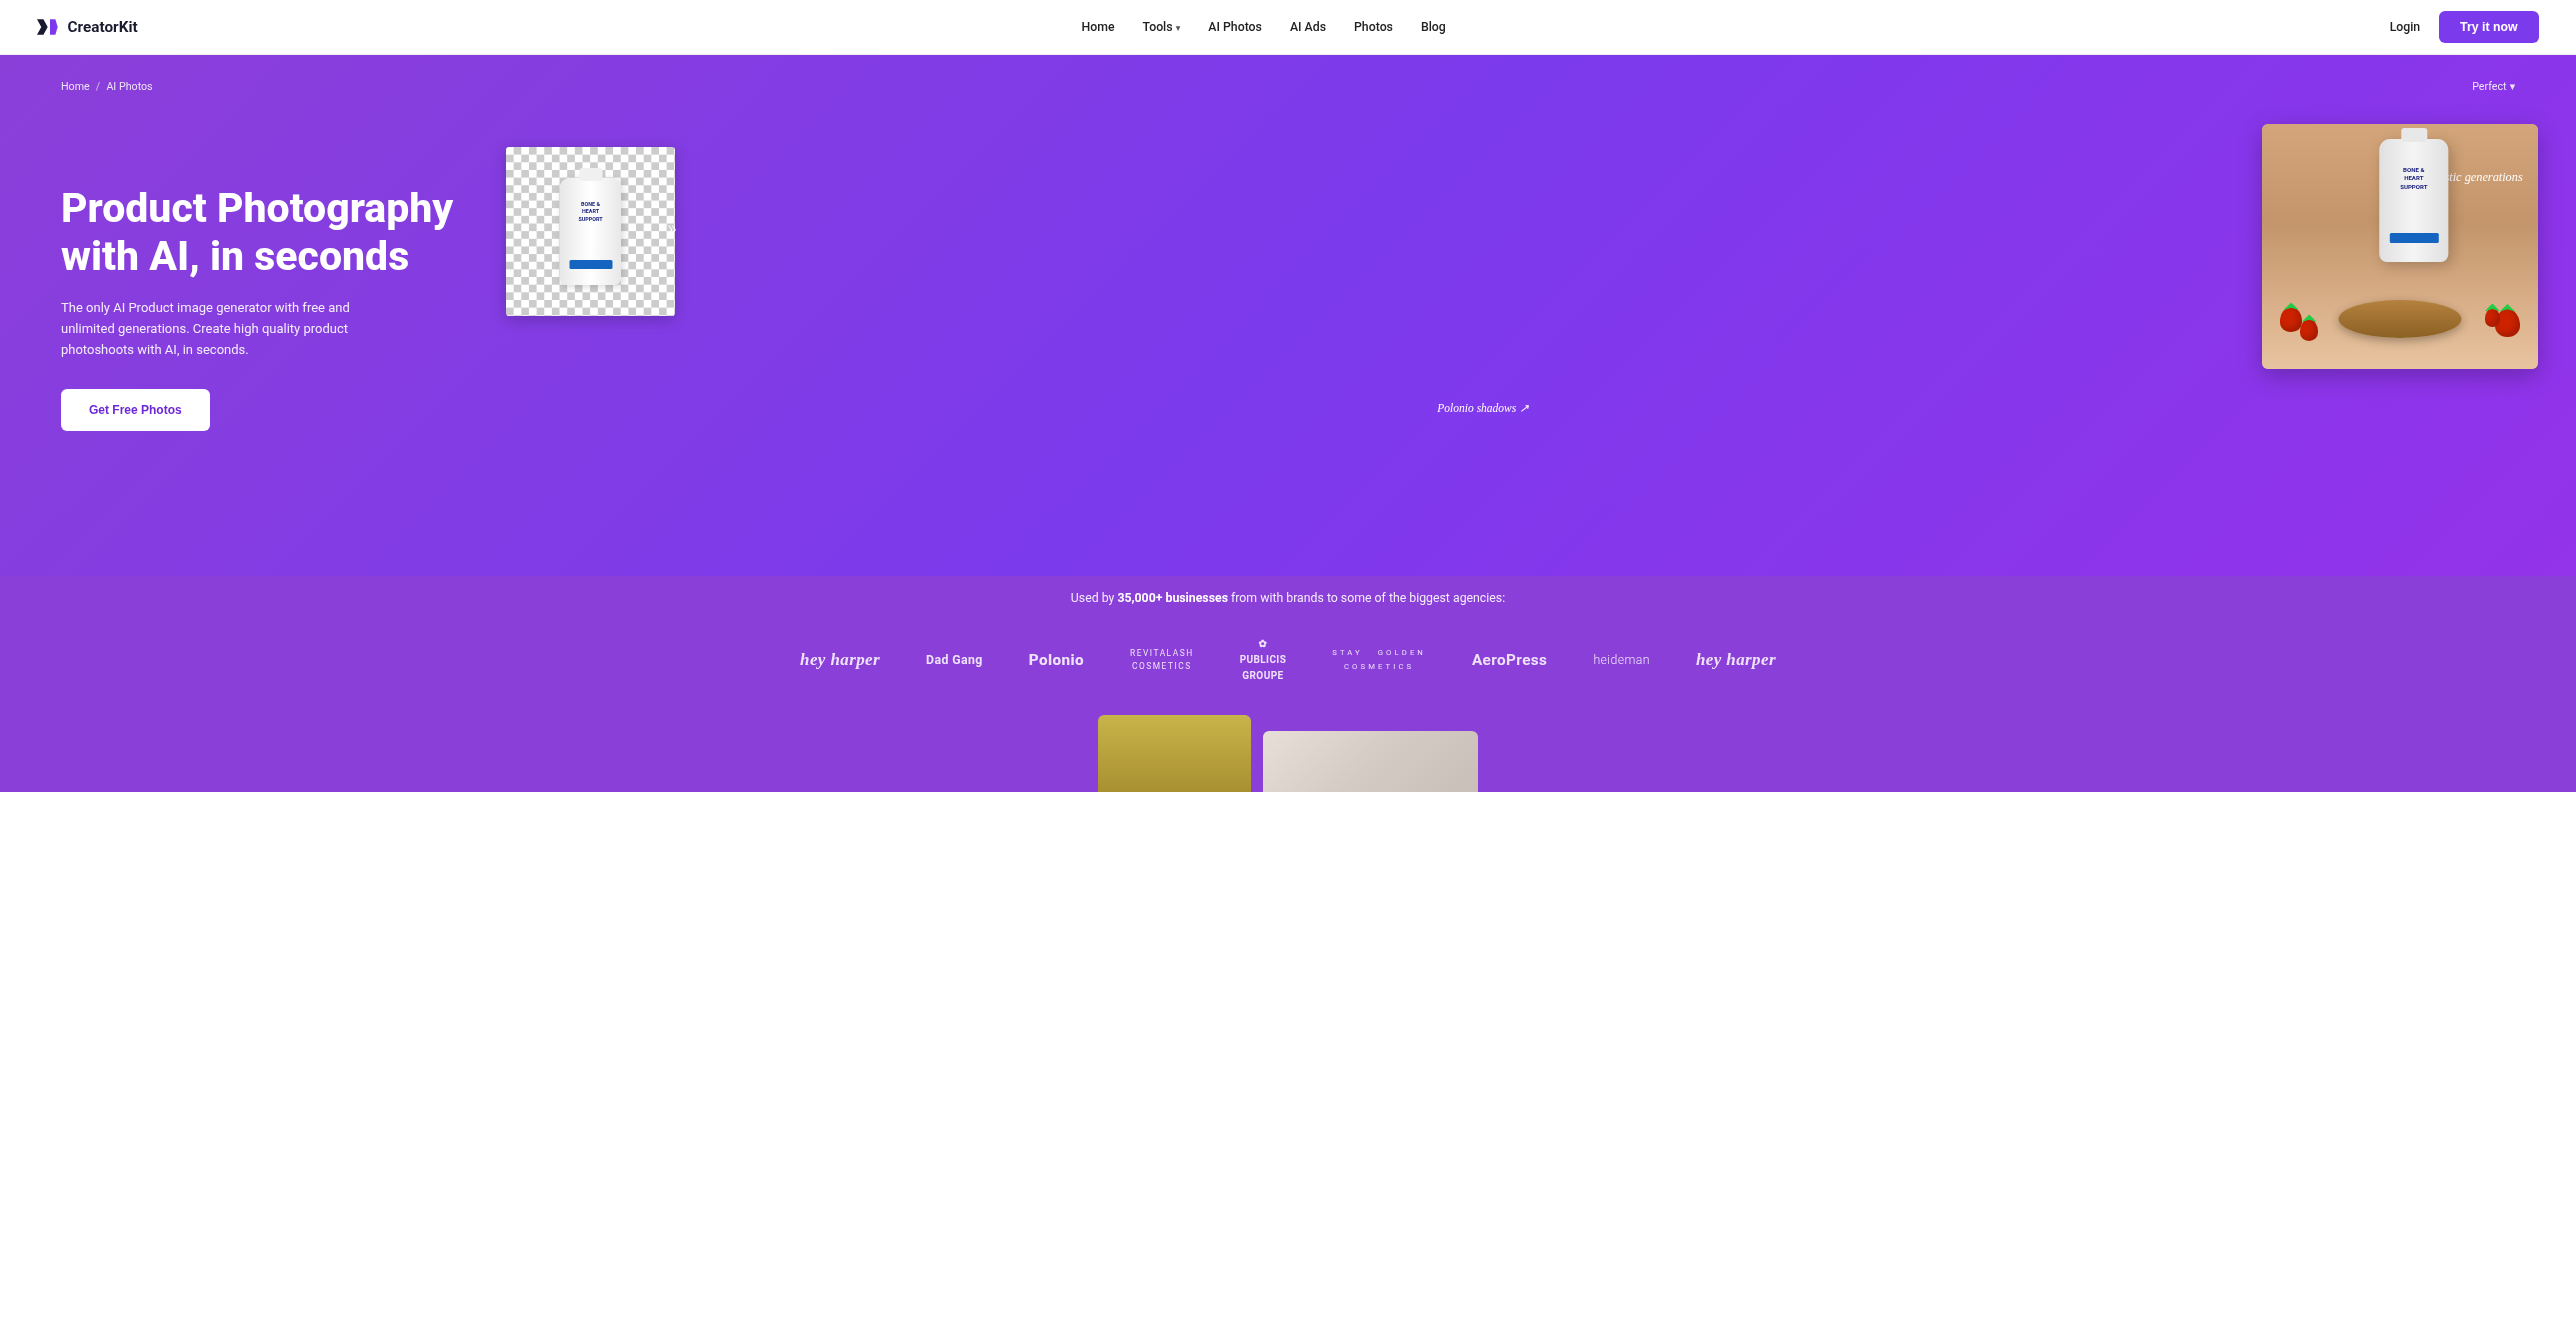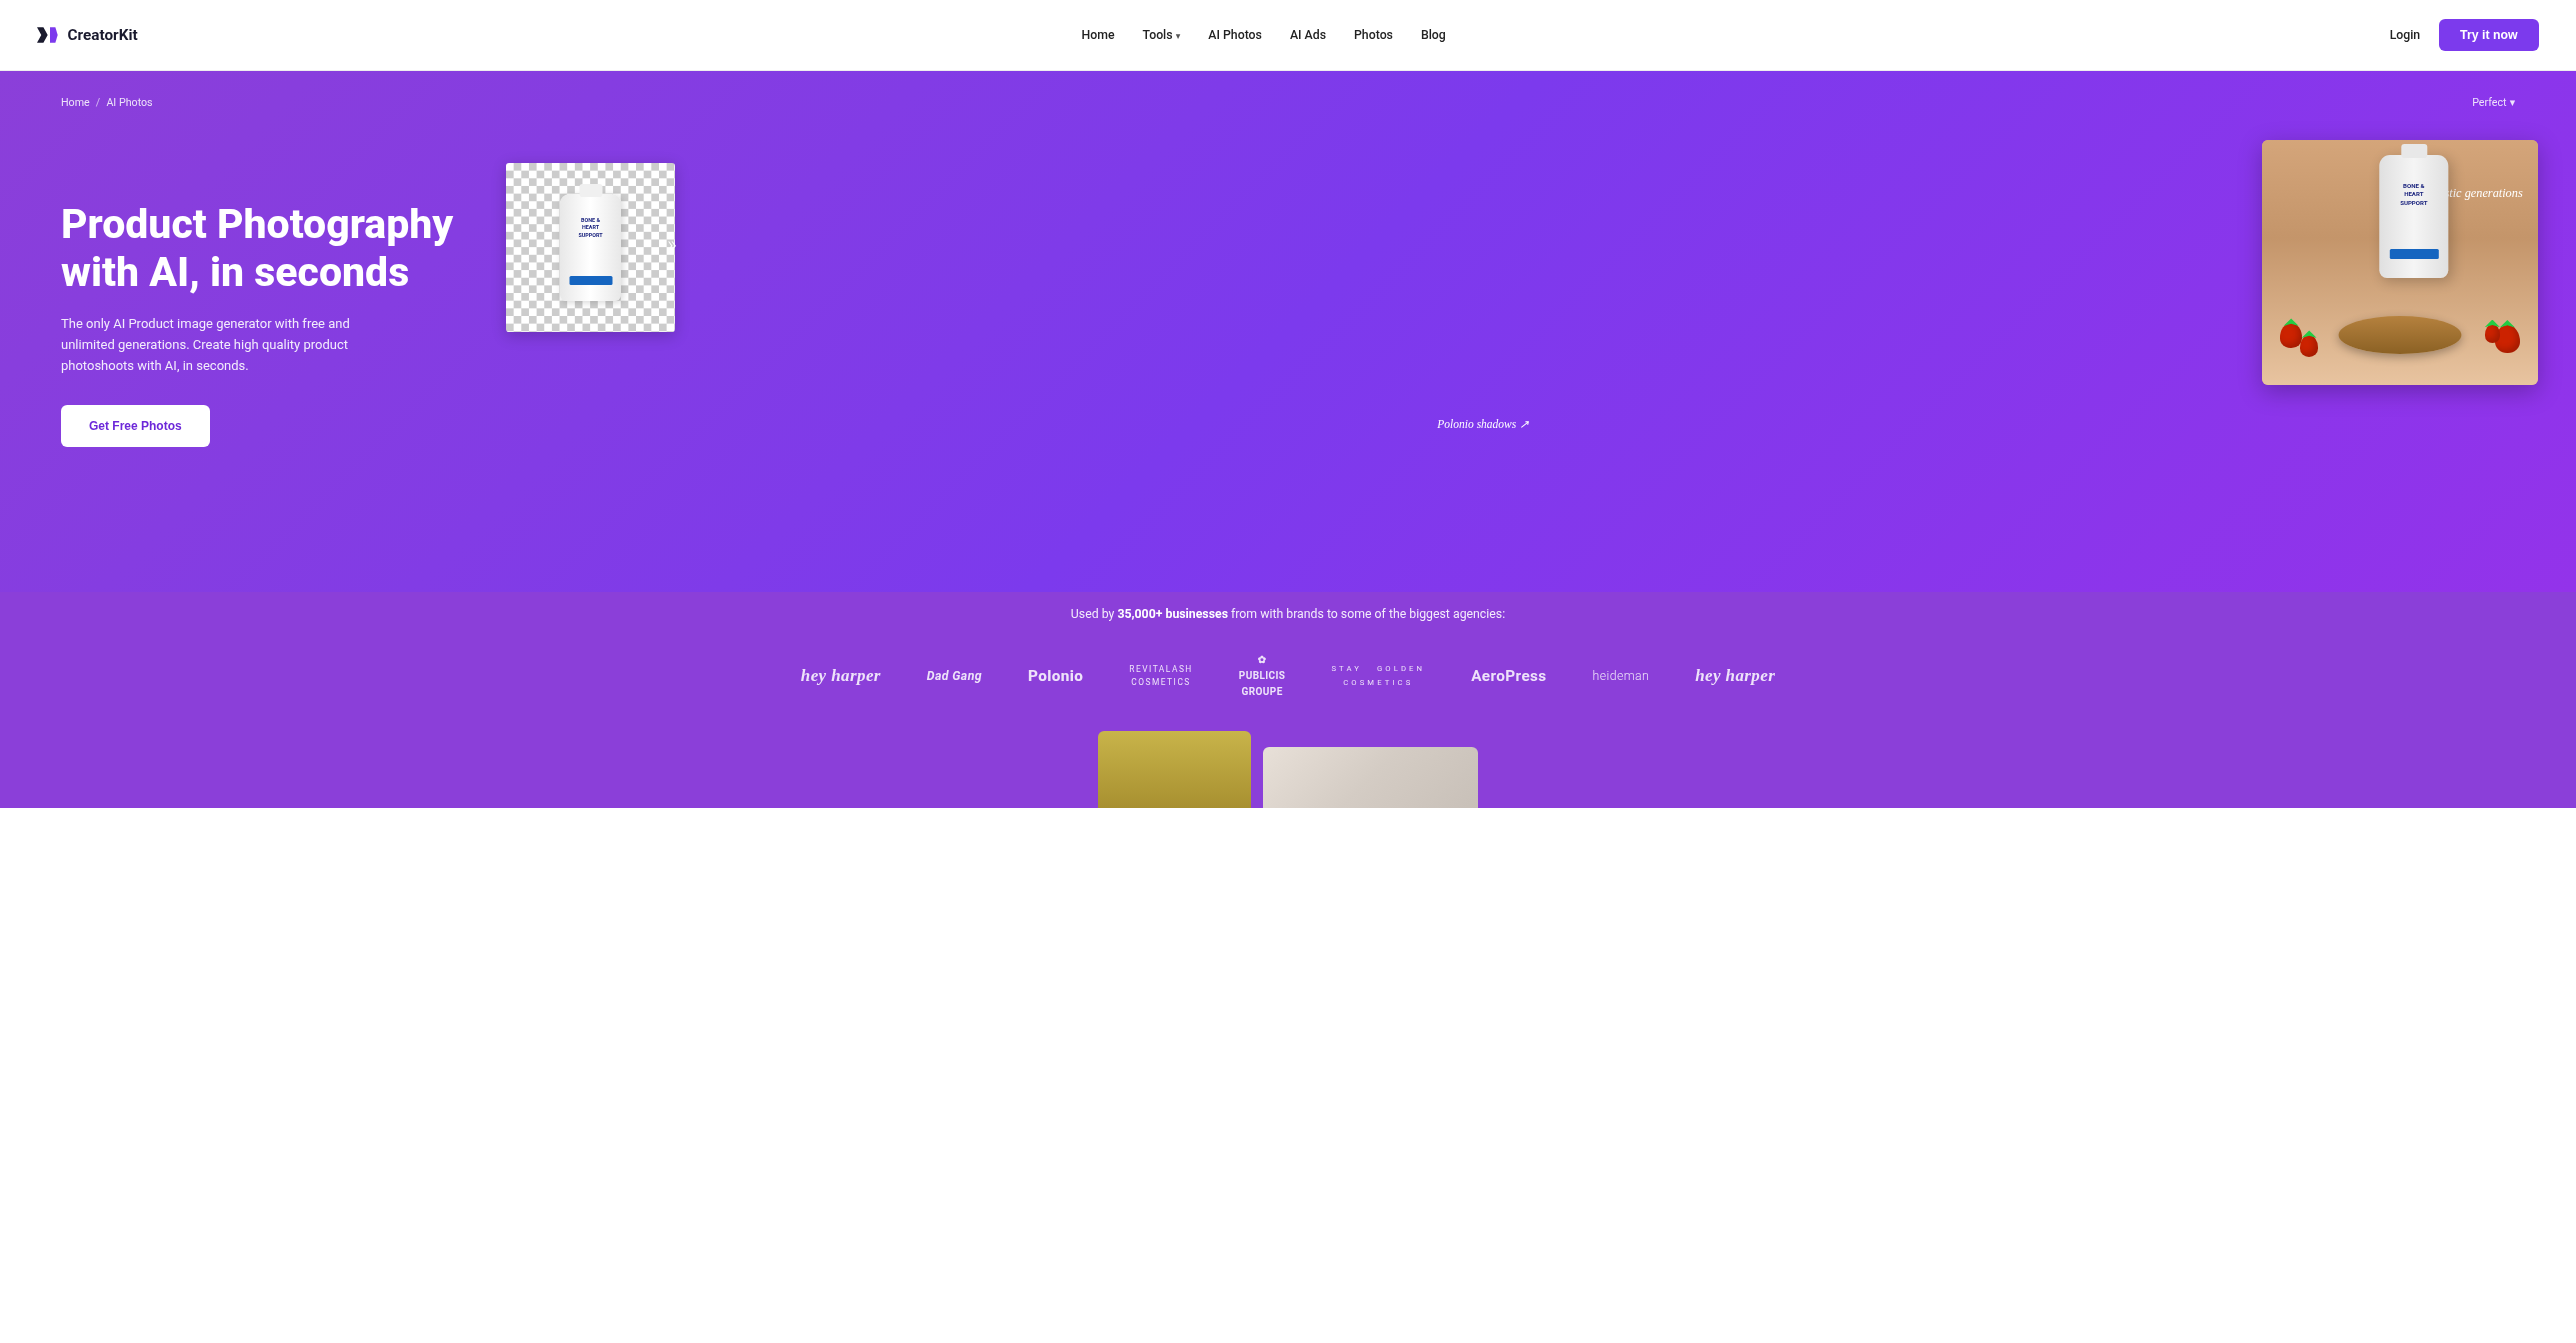--- a/index.html
+++ b/index.html
@@ -5,21 +5,21 @@
     * { margin: 0; padding: 0; box-sizing: border-box; }
     body { font-family: -apple-system, BlinkMacSystemFont, 'Segoe UI', Roboto, sans-serif; overflow-x: hidden; }
 
     
     .navbar {
       background: #fff;
       display: flex;
       align-items: center;
       justify-content: space-between;
       padding: 0 37px;
-      height: 71px;
+      height: 55px;
       border-bottom: 0.8px solid #eee;
       position: relative;
       z-index: 10;
     }
     .navbar-left { display: flex; align-items: center; }
     .logo { display: flex; align-items: center; gap: 6.1px; font-size: 15.3px; font-weight: 700; color: #1a1a2e; text-decoration: none; }
     .logo-icon { width: 24.5px; height: 18.4px; display: flex; gap: 2.3px; align-items: center; }
     .logo-icon-part1 {
       width: 10.7px; height: 15.3px;
       background: #1a1a2e;
@@ -450,21 +450,21 @@
   </div>
 </section>
 
 <section class="social-proof">
   <p class="social-proof-text">
     <span>Used by </span><strong>35,000+ businesses</strong><span> from with brands to some of the biggest agencies:</span>
   </p>
 
   <div class="logos-row">
     <div class="brand-logo hey-harper">hey harper</div>
-    <div class="brand-logo dad-gang" style="font-style:italic;">Dad Gang</div>
+    <div class="brand-logo dad-gang" style="">Dad Gang</div>
     <div class="brand-logo polonio">Polonio</div>
     <div class="brand-logo revitalash" style="line-height:1.6;">REVITALASH<br>COSMETICS</div>
     <div class="brand-logo publicis" style="line-height:1.6; text-align:center;">✿<br>PUBLICIS<br>GROUPE</div>
     <div class="brand-logo stay-golden" style="line-height:1.8; text-align:center;">STAY &nbsp; GOLDEN<br>COSMETICS</div>
     <div class="brand-logo aeropress">AeroPress</div>
     <div class="brand-logo heideman">heideman</div>
     <div class="brand-logo hey-harper">hey harper</div>
   </div>
 </section>
 

